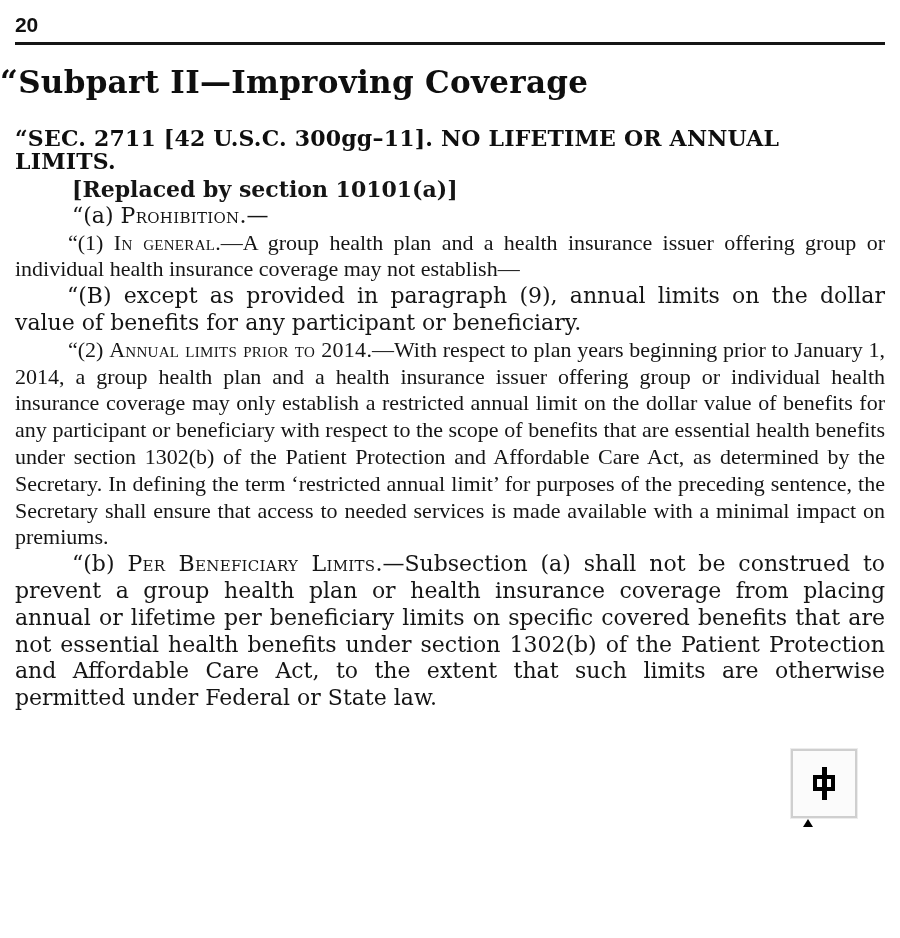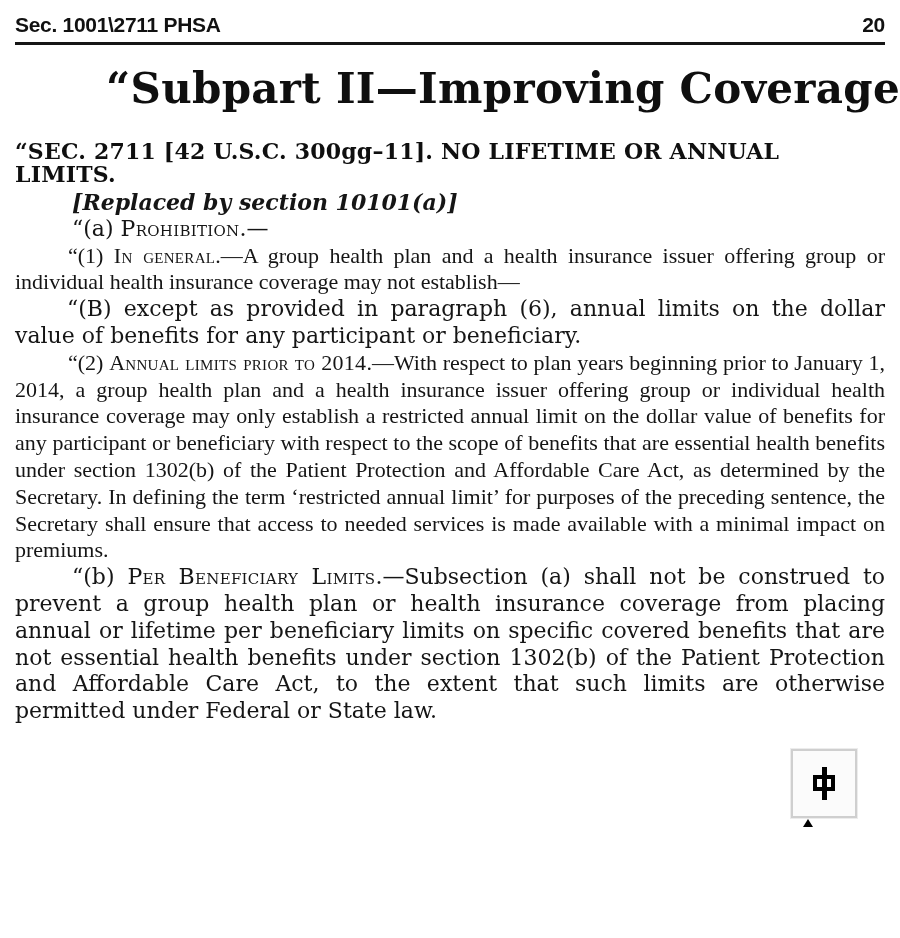--- a/index.html
+++ b/index.html
@@ -28,22 +28,22 @@
   .hdr { position:relative; }
   .hdr .l, .hdr .r { position:relative; z-index:1; background:transparent; }
   .rule {
     height:3px;
     background:#151515;
     margin:5px 15px 0 15px;
   }
   
   .subpart-title {
     margin:19px 0 0 0;
-    text-align:right;
-    font-size:42px;
+    text-align:left;
+    font-size:31px;
     font-weight:bold;
     letter-spacing:0.3px;
     color:#0f0f0f;
   }
   .sec-heading {
     margin:27px 15px 0 15px;
     font-size:22px;
     font-weight:bold;
     letter-spacing:0.2px;
     color:#0f0f0f;
@@ -53,21 +53,20 @@
   .text {
     padding:0 15px;
     font-size:22px;
     line-height:26.8px;
     text-align:justify;
     color:#151515;
   }
   .text p { margin:0; }
   .replaced {
     font-weight:bold;
-    font-style:italic;
     margin-left:57px !important;
     margin-top:3px !important;
     text-align:left;
   }
   .p-sub-head { margin-left:57px !important; text-align:left; }
   .p-num   { margin-left:57px;  text-indent:53px;font-family:Liberation Serif, serif; }
   .p-claus { margin-left:113px; text-indent:52px; }
   .p-sub   { margin-left:0;     text-indent:57px; }
   .sc { font-variant:small-caps; letter-spacing:0.3px; }
   
@@ -104,38 +103,37 @@
     border-right:5px solid transparent;
     border-bottom:8px solid #000;
   }
 </style>
 </head>
 <body>
 
 <div class="page">
 
   <div class="hdr">
-    <span class="l">Sec. 1001\2711 PHSA</span>
     <span class="r">20</span>
   </div>
   <div class="rule"></div>
 
   <h1 class="subpart-title">“Subpart II—Improving Coverage</h1>
 
   <h2 class="sec-heading">“SEC. 2711 [42 U.S.C. 300gg–11]. NO LIFETIME OR ANNUAL LIMITS.</h2>
 
   <div class="text">
     <p class="replaced">[Replaced by section 10101(a)]</p>
 
     <p class="p-sub-head"><span>“(a) </span><span class="sc">Prohibition</span><span>.—</span></p>
 
     <p class="p-num"><span>“(1) </span><span class="sc">In general</span><span>.—A group health plan and a health insurance issuer offering group or individual health insurance coverage may not establish—</span></p>
 
 
-    <p class="p-claus">“(B) except as provided in paragraph (6), annual limits on the dollar value of benefits for any participant or beneficiary.</p>
+    <p class="p-claus">“(B) except as provided in paragraph (9), annual limits on the dollar value of benefits for any participant or beneficiary.</p>
 
     <p class="p-num"><span>“(2) </span><span class="sc">Annual limits prior to 2014</span><span>.—With respect to plan years beginning prior to January 1, 2014, a group health plan and a health insurance issuer offering group or individual health insurance coverage may only establish a restricted annual limit on the dollar value of benefits for any participant or beneficiary with respect to the scope of benefits that are essential health benefits under section 1302(b) of the Patient Protection and Affordable Care Act, as determined by the Secretary. In defining the term ‘restricted annual limit’ for purposes of the preceding sentence, the Secretary shall ensure that access to needed services is made available with a minimal impact on premiums.</span></p>
 
     <p class="p-sub"><span>“(b) </span><span class="sc">Per Beneficiary Limits</span><span>.—Subsection (a) shall not be construed to prevent a group health plan or health insurance coverage from placing annual or lifetime per beneficiary limits on specific covered benefits that are not essential health benefits under section 1302(b) of the Patient Protection and Affordable Care Act, to the extent that such limits are otherwise permitted under Federal or State law.</span></p>
   </div>
 
   <div class="ime-box">
     <div class="zhong">
       <div class="mouth"></div>
       <div class="vert"></div>

